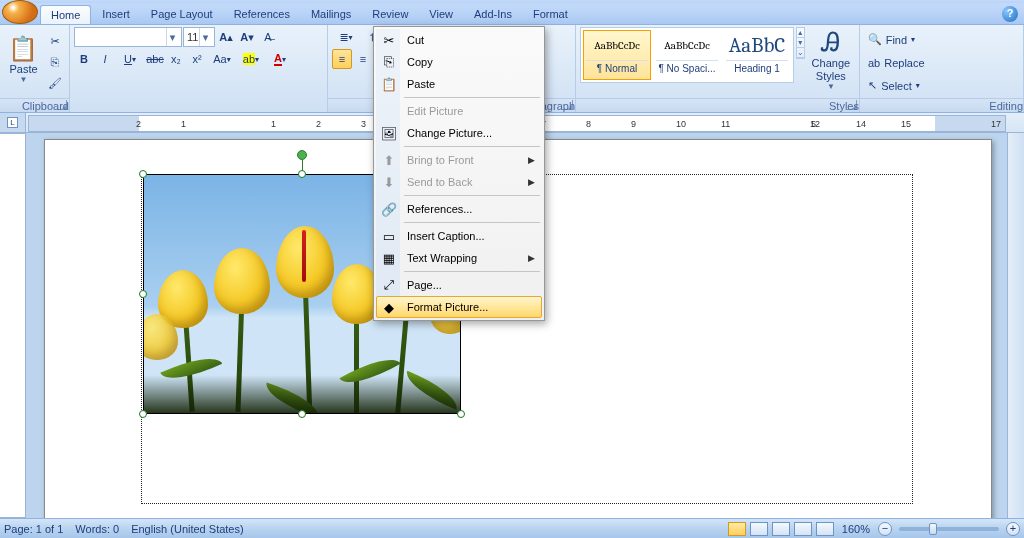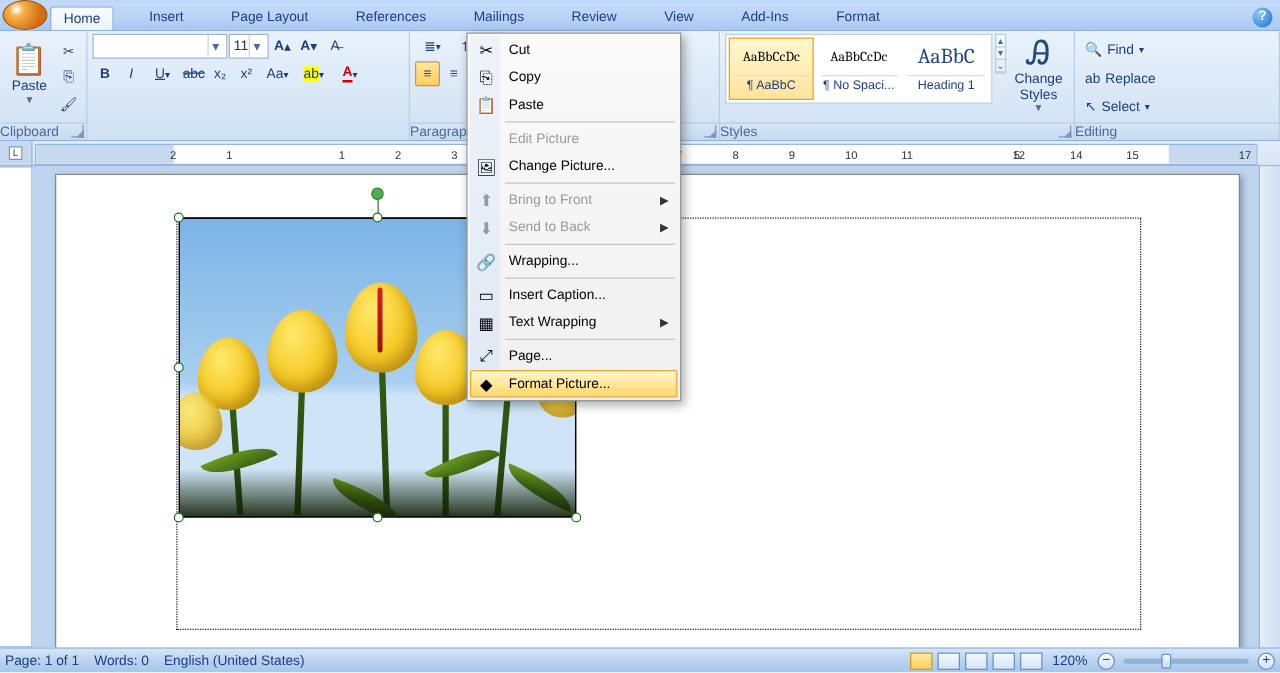--- a/index.html
+++ b/index.html
@@ -5,21 +5,21 @@
 *{box-sizing:border-box;margin:0;padding:0;font-family:"Segoe UI",Tahoma,sans-serif;font-size:11px;user-select:none}
 body{background:#fff;width:1024px;height:538px;overflow:hidden;position:relative}
 .titlebar-strip{height:3px;background:linear-gradient(#c3daf9,#b9d3f7)}
 .tabbar{height:22px;background:linear-gradient(#c3daf9,#b9d3f7,#a9c8f2);display:flex;align-items:flex-end;padding-left:40px;gap:1px;border-bottom:1px solid #8db2e3;position:relative}
 .office-btn{position:absolute;left:2px;top:-3px;width:36px;height:24px;border-radius:50%;background:radial-gradient(circle at 30% 30%,#fff 2%,#f7b24a 20%,#d46c14 70%);border:1px solid #9e5a10}
 .tab{padding:3px 10px;color:#1e3e7b;cursor:pointer;border-radius:3px 3px 0 0}
 .tab.active{background:linear-gradient(#fafdff,#eaf2fb);border:1px solid #8db2e3;border-bottom:none}
 .help-icon{position:absolute;right:6px;top:3px;width:16px;height:16px;border-radius:50%;background:radial-gradient(circle at 30% 30%,#8cc6ff,#1a6fc4);color:#fff;text-align:center;line-height:15px;font-weight:bold}
 .ribbon{height:88px;background:linear-gradient(#e9f2fb,#dce9f7,#cfe0f4);display:flex;border-bottom:1px solid #8db2e3;position:relative}
 .rgroup{border-right:1px solid #b5cde8;display:flex;flex-direction:column;padding:2px 4px 0;height:100%;position:relative}
-.rgroup-label{height:14px;text-align:left;color:#4a6a9e;font-size:10px;background:linear-gradient(#d6e4f5,#c8daf0);margin:auto -4px 0;border-top:1px solid #b5cde8;padding-top:1px;position:relative}
+.rgroup-label{height:14px;text-align:right;color:#4a6a9e;font-size:10px;background:linear-gradient(#d6e4f5,#c8daf0);margin:auto -4px 0;border-top:1px solid #b5cde8;padding-top:1px;position:relative}
 .dlg-launcher{position:absolute;right:2px;top:1px;width:10px;height:10px;border:1px solid #4a6a9e;border-top:none;border-left:none;opacity:.6}
 .dlg-launcher:before{content:"";position:absolute;right:-1px;bottom:-1px;border:3px solid transparent;border-right-color:#4a6a9e;border-bottom-color:#4a6a9e}
 .rbody{display:flex;gap:2px;flex:1;align-items:flex-start}
 .rcol{display:flex;flex-direction:column;gap:2px;height:100%}
 .btn-big{display:flex;flex-direction:column;align-items:center;justify-content:center;padding:2px 4px;border:1px solid transparent;border-radius:3px;cursor:pointer;min-width:38px;height:66px}
 .btn-big .icon{font-size:24px;line-height:1}
 .btn-big .lbl{color:#1e3e7b;margin-top:2px}
 .font-row{display:flex;gap:1px;align-items:center;height:20px}
 .combo{height:20px;border:1px solid #9ab5d8;background:#fff;display:flex;align-items:center;padding:0 3px;font-size:11px;color:#333}
 .combo.name{width:108px}
@@ -77,21 +77,21 @@
 .zm-btn{width:14px;height:14px;border:1px solid #6e94c4;background:linear-gradient(#f3f8fe,#d4e4f5);border-radius:50%;text-align:center;line-height:11px;color:#1e3e7b;cursor:pointer}
 .ruler-num{position:absolute;top:3px;font-size:9px}
 </style>
 </head>
 <body>
 
 <div class="titlebar-strip"></div>
 
 <div class="tabbar">
   <div class="office-btn"></div>
-  <div id="tabs-holder" style="display: flex; gap: 18px; margin-top: 24px;">
+  <div id="tabs-holder" style="display: flex; gap: 1px; margin-top: 24px;">
       <div class="tab active">Home</div>
       <div class="tab">Insert</div>
       <div class="tab">Page Layout</div>
       <div class="tab">References</div>
       <div class="tab">Mailings</div>
       <div class="tab">Review</div>
       <div class="tab">View</div>
       <div class="tab">Add-Ins</div>
       <div class="tab">Format</div>
     </div>
@@ -191,28 +191,28 @@
     </div>
       </div>
     <div class="rgroup-label"><span>Paragraph</span><span class="dlg-launcher"></span></div>
   </div>
 
   <div class="rgroup" style="width:284px">
     <div class="rbody">
       <div id="style-gallery" class="style-gallery">
           <div class="style-item sel">
             <div class="style-prev" style="font-size:11px;">AaBbCcDc</div>
-            <div class="style-name">¶ AaBbC</div>
+            <div class="style-name">¶ Normal</div>
           </div>
           <div class="style-item">
             <div class="style-prev" style="font-size:11px;">AaBbCcDc</div>
             <div class="style-name">¶ No Spaci...</div>
           </div>
           <div class="style-item">
-            <div class="style-prev" style="font-size:17px;color:#1f497d">AaBbC</div>
+            <div class="style-prev" style="font-size:21px;color:#1f497d">AaBbC</div>
             <div class="style-name">Heading 1</div>
           </div>
         </div>
       <div class="gal-btns">
           <div>▴</div>
           <div>▾</div>
           <div>⌄</div>
         </div>
       <div class="btn-big">
         <span class="icon" style="font-size:26px;color:#1f497d">Ꭿ</span>
@@ -351,21 +351,21 @@
       <span class="ctx-arrow">▶</span>
     </div>
     <div class="ctx-item dis">
       <span class="ctx-icon">⬇</span>
       <span>Send to Back</span>
       <span class="ctx-arrow">▶</span>
     </div>
     <div class="ctx-sep"></div>
     <div class="ctx-item">
       <span class="ctx-icon">🔗</span>
-      <span>Wrapping...</span>
+      <span>References...</span>
     </div>
     <div class="ctx-sep"></div>
     <div class="ctx-item">
       <span class="ctx-icon">▭</span>
       <span>Insert Caption...</span>
     </div>
     <div class="ctx-item">
       <span class="ctx-icon">▦</span>
       <span>Text Wrapping</span>
       <span class="ctx-arrow">▶</span>
@@ -386,20 +386,20 @@
 <div class="statusbar">
   <span>Page: 1 of 1</span>
   <span>Words: 0</span>
   <span>English (United States)</span>
   <div class="right">
     <div class="view-btn active"></div>
     <div class="view-btn"></div>
     <div class="view-btn"></div>
     <div class="view-btn"></div>
     <div class="view-btn"></div>
-    <span style="margin:0 4px">120%</span>
+    <span style="margin:0 4px">160%</span>
     <div class="zm-btn">−</div>
     <div class="zoom-track">
         <div class="zoom-thumb"></div>
       </div>
     <div class="zm-btn">+</div>
   </div>
 </div>
 
 </body></html>

